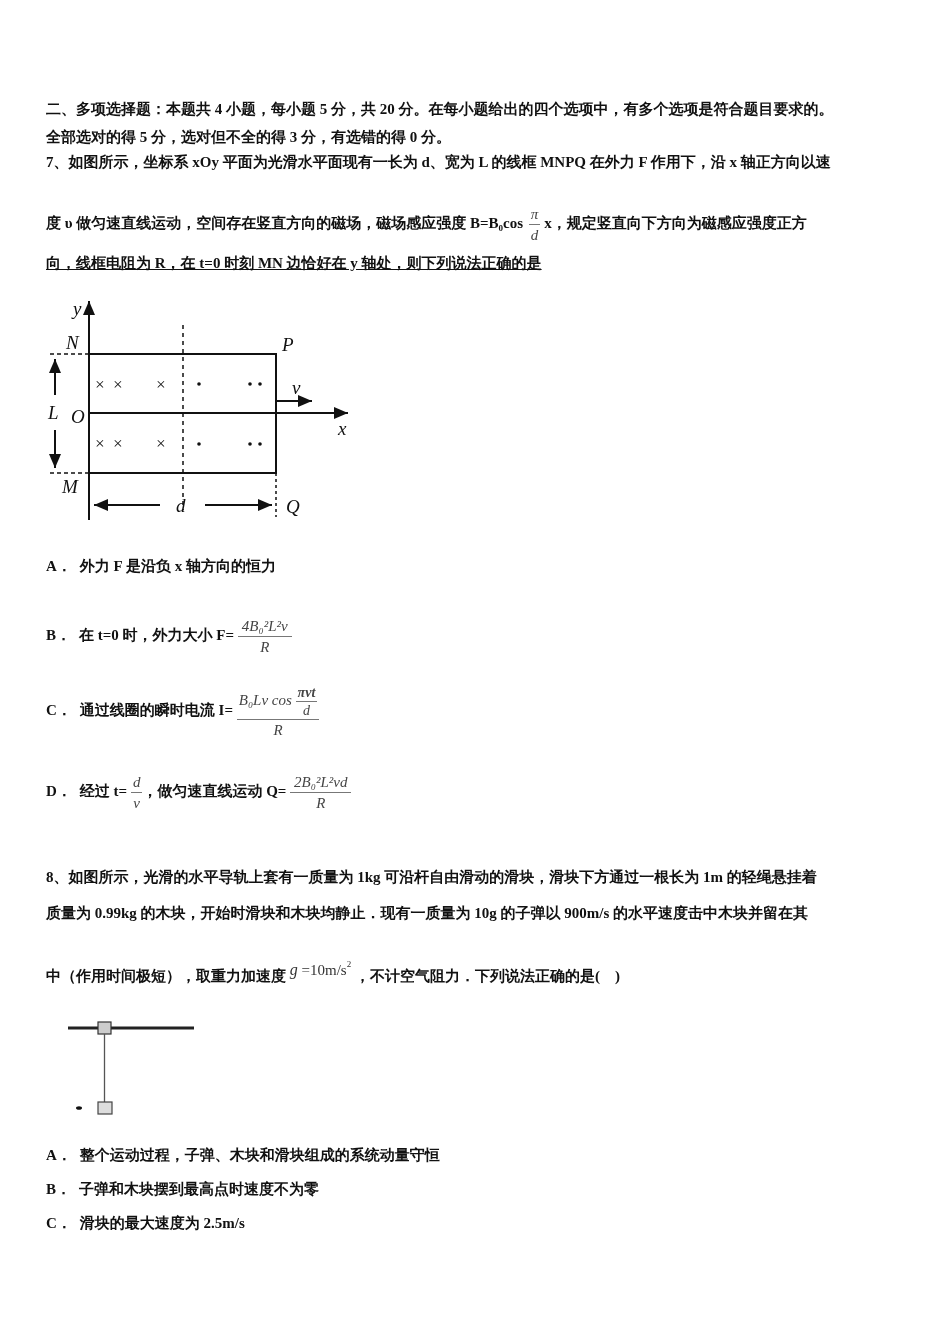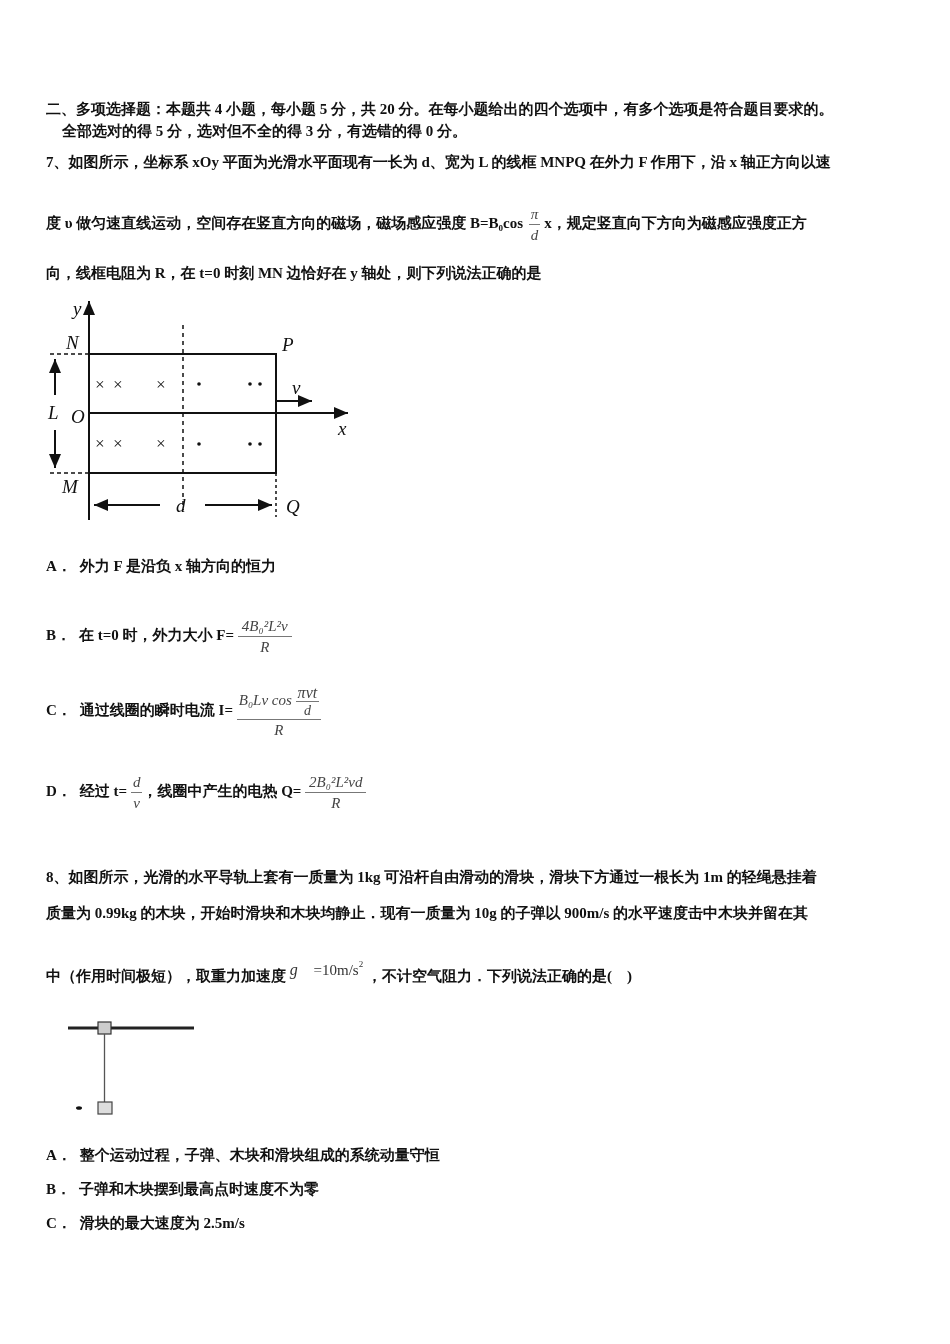--- a/index.html
+++ b/index.html
@@ -16,31 +16,31 @@
   .frac .num { display: block; padding: 0 2px; border-bottom: 1px solid #777; font-size: 15px; line-height: 20px; }
   .frac .den { display: block; font-size: 15px; line-height: 20px; }
   .sub { font-size: 9px; vertical-align: -3px; }
   .opt-label { font-weight: bold; font-family: "Liberation Serif", serif; margin-right: 8px; }
   svg text { font-family: "Liberation Serif", serif; font-style: italic; }
 </style>
 </head>
 <body>
 
 <div class="line b" style="top:98px;">二、多项选择题：本题共 4 小题，每小题 5 分，共 20 分。在每小题给出的四个选项中，有多个选项是符合题目要求的。</div>
-<div class="line b" style="top:120px;margin-left:16px;">全部选对的得 5 分，选对但不全的得 3 分，有选错的得 0 分。</div>
+<div class="line b" style="top:126px;">全部选对的得 5 分，选对但不全的得 3 分，有选错的得 0 分。</div>
 
 <div class="line b" style="top:151px;">7、如图所示，坐标系 xOy 平面为光滑水平面现有一长为 d、宽为 L 的线框 MNPQ 在外力 F 作用下，沿 x 轴正方向以速</div>
 <div class="line b" style="top:200px; height:46px; line-height:46px;">
   <span>度 υ 做匀速直线运动，空间存在竖直方向的磁场，磁场感应强度 </span><span>B=B</span><span class="sub">0</span><span>cos</span>
   <span class="frac" style="font-weight:normal; margin-left:2px;">
     <span class="num">π</span>
     <span class="den">d</span>
   </span><span> x，规定竖直向下方向为磁感应强度正方</span>
 </div>
-<div class="line b" style="top:262px;">向，线框电阻为 R，在 t=0 时刻 MN 边恰好在 y 轴处，则下列说法正确的是</div>
+<div class="line b" style="top:252px;text-decoration:underline;">向，线框电阻为 R，在 t=0 时刻 MN 边恰好在 y 轴处，则下列说法正确的是</div>
 
 <svg style="position:absolute; left:40px; top:295px;" width="320" height="230" viewBox="0 0 320 230">
   <defs>
     <marker id="ah" markerWidth="8" markerHeight="8" refX="7" refY="4" orient="auto">
       <path d="M0,1 L7,4 L0,7 z" fill="#111"></path>
     </marker>
   </defs>
 
   <line x1="49" y1="225" x2="49" y2="6" stroke="#111" stroke-width="2" marker-end="url(#ah)"></line>
 
@@ -105,44 +105,44 @@
     <span class="den">R</span>
   </span>
 </div>
 
 <div class="line b" style="top:676px; height:68px; line-height:68px;">
   <span class="opt-label">C．</span><span>通过线圈的瞬时电流 I=</span>
   <span class="frac" style="font-weight:normal;">
     <span class="num" style="padding:0 2px; line-height:20px;">
       <span>B₀Lv cos</span>
       <span class="frac" style="vertical-align:middle;">
-        <span class="num" style="font-size:16px; line-height:17px;">πvt</span>
+        <span class="num" style="font-size:14px; line-height:17px;font-weight:bold;">πvt</span>
         <span class="den" style="font-size:14px; line-height:17px;">d</span>
       </span>
     </span>
     <span class="den">R</span>
   </span>
 </div>
 
 <div class="line b" style="top:768px; height:46px; line-height:46px;">
   <span class="opt-label">D．</span><span>经过 t=</span>
   <span class="frac" style="font-weight:normal;">
     <span class="num">d</span>
     <span class="den">v</span>
-  </span><span>，线圈中产生的电热 Q=</span>
+  </span><span>，做匀速直线运动 Q=</span>
   <span class="frac" style="font-weight:normal;">
     <span class="num" style="padding:0 4px;">2B₀²L²vd</span>
     <span class="den">R</span>
   </span>
 </div>
 
 <div class="line b" style="top:866px;">8、如图所示，光滑的水平导轨上套有一质量为 1kg 可沿杆自由滑动的滑块，滑块下方通过一根长为 1m 的轻绳悬挂着</div>
 <div class="line b" style="top:902px;">质量为 0.99kg 的木块，开始时滑块和木块均静止．现有一质量为 10g 的子弹以 900m/s 的水平速度击中木块并留在其</div>
 <div class="line b" style="top:965px;">
-  <span>中（作用时间极短），取重力加速度 </span><span class="math" style="font-weight:normal; font-size:16px; position:relative; top:-6px;">g</span><span class="math" style="font-weight:normal; font-style:normal; position:relative; top:-6px;margin-left:12px;"> =10m/s</span><span class="math" style="font-weight:normal; font-style:normal; font-size:9px; position:relative; top:-14px;">2</span><span> ，不计空气阻力．下列说法正确的是(　)</span>
+  <span>中（作用时间极短），取重力加速度 </span><span class="math" style="font-weight:normal; font-size:16px; position:relative; top:-6px;">g</span><span class="math" style="font-weight:normal; font-style:normal; position:relative; top:-6px;"> =10m/s</span><span class="math" style="font-weight:normal; font-style:normal; font-size:9px; position:relative; top:-14px;">2</span><span> ，不计空气阻力．下列说法正确的是(　)</span>
 </div>
 
 <svg style="position:absolute; left:60px; top:1015px;" width="140" height="105" viewBox="0 0 140 105">
   <line x1="8" y1="13" x2="134" y2="13" stroke="#222" stroke-width="3"></line>
   <rect x="38" y="7" width="13" height="12" fill="#ccc" stroke="#333" stroke-width="1.2"></rect>
   <line x1="44.5" y1="19" x2="44.5" y2="87" stroke="#555" stroke-width="1.3"></line>
   <rect x="38" y="87" width="14" height="12" fill="#ddd" stroke="#444" stroke-width="1.2"></rect>
   <ellipse cx="19" cy="93" rx="3" ry="1.8" fill="#111"></ellipse>
 </svg>
 

